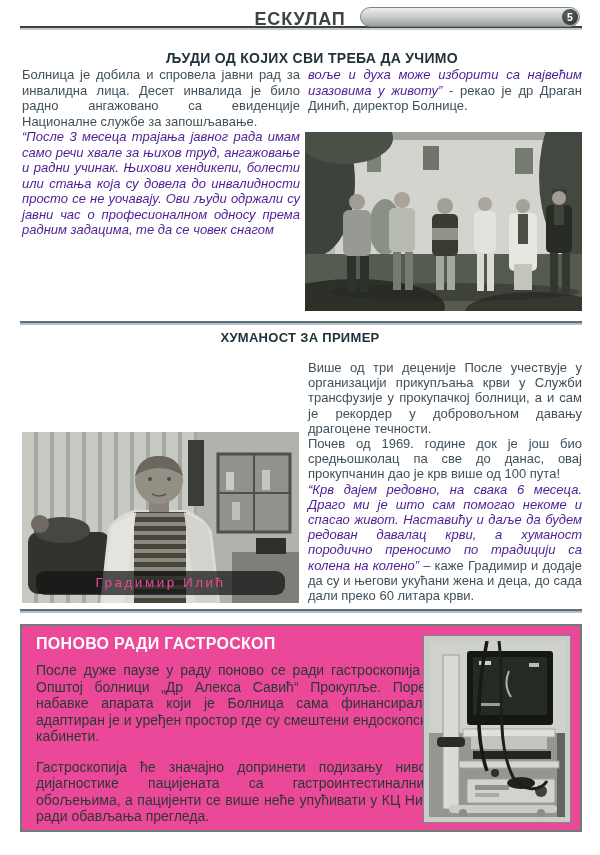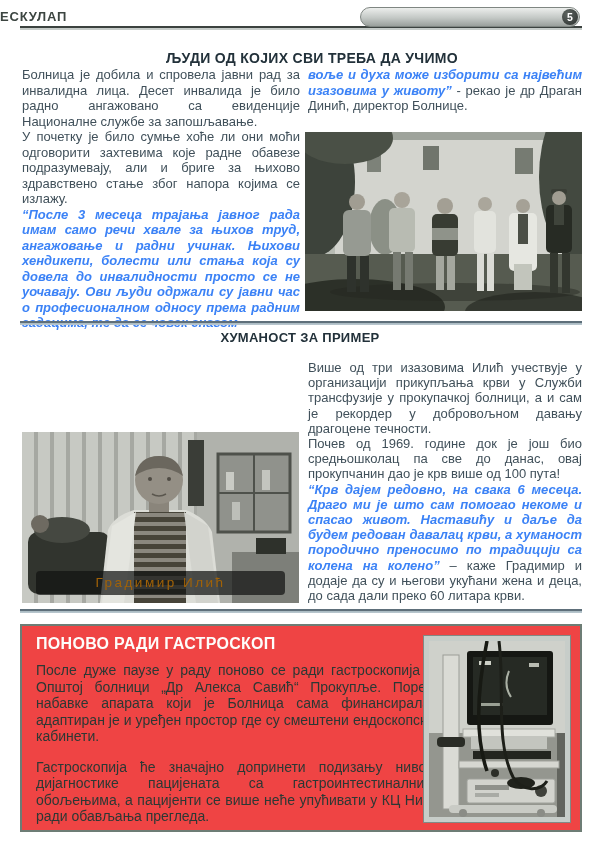--- a/index.html
+++ b/index.html
@@ -11,57 +11,57 @@
   
   .header-rule { position:absolute; left:20px; top:26px; width:562px; height:2px;
     background:#3b423f; box-shadow:0 2px 0 #c6ccc9; z-index:1; }
   .pill-left { position:absolute; left:22px; top:7px; width:196px; height:20px;
     border-radius:10px; background:linear-gradient(180deg,#e0e3e1 0%,#aab0ac 50%,#878d89 100%);
     z-index:2; }
   .pill-left-dark { position:absolute; left:0; top:0; height:20px; width:166px;
     border-radius:10px; background:linear-gradient(180deg,#747a76 0%,#484d4a 45%,#303533 100%);
     color:#ffffff; font-size:11.5px; font-weight:bold; line-height:20px; text-align:center;
     letter-spacing:0.2px; white-space:nowrap; }
-  .masthead { position:absolute; left:0; top:9px; width:100%; 
-    font-size:13px; font-weight:bold; color:#3c4541; letter-spacing:0.8px; z-index:2; }
+  .masthead { position:absolute; left:0; top:9px; width:100%; text-align:center;
+    font-size:18px; font-weight:bold; color:#3c4541; letter-spacing:0.8px; z-index:2; }
   .pill-right { position:absolute; left:360px; top:7px; width:220px; height:20px;
     border-radius:10px; box-sizing:border-box; border:1px solid #7f8682;
     background:linear-gradient(180deg,#eceeec 0%,#c3c8c5 55%,#9aa09c 100%); z-index:2; }
   .page-num-circle { position:absolute; right:1px; top:1px; width:16px; height:16px;
     border-radius:50%; background:radial-gradient(circle at 35% 30%,#5d6460,#2d3230);
     color:#ffffff; font-size:10.5px; font-weight:bold; text-align:center; line-height:16px; }
   
   h1.a1-title { position:absolute; left:0; top:38px; width:100%; margin:12px; text-align:center;
     font-size:14px; font-weight:bold; color:#22313a; letter-spacing:0.3px; }
   h2.a2-title { position:absolute; left:0; top:330px; width:100%; margin:0; text-align:center;
     font-size:13px; font-weight:bold; color:#22313a; letter-spacing:0.3px; }
   
   .col { position:absolute; text-align:justify; font-size:13px; line-height:15.5px;
     color:#40505a; }
   .col p { margin:0; }
-  .q { font-weight:bold; font-style:italic; color:#3b82f6; }
+  .q { font-weight:normal; font-style:italic; color:#4c1d95; }
   .a1-left  { left:22px;  top:67px;  width:278px; }
   .a1-right { left:308px; top:67px;  width:274px; }
   .a2-left  { left:22px;  top:360px; width:278px; }
   .a2-right { left:308px; top:360px; width:274px; line-height:15.2px; }
   
   .divider { position:absolute; left:20px; width:562px; height:4px; z-index:3;
     background:linear-gradient(180deg,#5e6f7a 0%,#5e6f7a 45%,#a9bac2 55%,#bcc9d0 100%); }
   .divider-1 { top:321px; } .divider-2 { top:609px; }
   
   .photo { position:absolute; overflow:hidden; }
   .photo svg { display:block; width:100%; height:100%; }
   .photo-group    { left:305px; top:132px; width:277px; height:179px; }
   .photo-gradimir { left:22px;  top:432px; width:277px; height:171px; }
   .caption-bar { position:absolute; left:14px; right:14px; bottom:8px; height:24px;
-    border-radius:4px; background:rgba(18,20,18,0.72); color:#a16207;
+    border-radius:9px; background:rgba(18,20,18,0.72); color:#ec4899;
     font-size:13.5px; letter-spacing:2.5px; text-align:center; line-height:24px; }
   
   .gastro-box { position:absolute; left:20px; top:624px; width:562px; height:208px;
-    box-sizing:border-box; background:#ef4444; border:2px solid #6d7d75; }
+    box-sizing:border-box; background:#ec4899; border:2px solid #6d7d75; }
   .gastro-title { position:absolute; left:14px; top:9px; margin:0; font-size:16px;
     font-weight:bold; color:#fdfdfb; letter-spacing:0.3px; }
   .gastro-text { position:absolute; left:14px; top:36px; width:398px; font-size:14px;
     line-height:16.5px; text-align:justify; color:#2c3834; }
   .gastro-text p { margin:0; }
   .gastro-text p + p { margin-top:14px; }
   .photo-endoscope-frame { position:absolute; right:9px; top:9px; width:148px; height:188px;
     box-sizing:border-box; background:#c7cdc9; border:1px solid #828985; padding:5px; }
   .photo-endoscope { position:relative; width:136px; height:176px; overflow:hidden; }
   .photo-endoscope svg { display:block; width:100%; height:100%; }
@@ -74,21 +74,20 @@
   <div class="header-rule"></div>
   <div class="masthead">ЕСКУЛАП</div>
   <div class="pill-right">
     <span class="page-num-circle">5</span>
   </div>
 
   <h1 class="a1-title">ЉУДИ ОД КОЈИХ СВИ ТРЕБА ДА УЧИМО</h1>
 
   <div class="col a1-left">
     <p>Болница је добила и спровела јавни рад за инвалидна лица. Десет инвалида је било радно ангажовано са евиденције Националне службе за запошљавање.</p>
-    <p>У почетку је било сумње хоће ли они моћи одговорити захтевима које радне обавезе подразумевају, али и бриге за њихово здравствено стање због напора којима се излажу.</p>
     <p class="q">“После 3 месеца трајања јавног рада имам само речи хвале за њихов труд, ангажовање и радни учинак. Њихови хендикепи, болести или стања која су довела до инвалидности просто се не уочавају. Ови људи одржали су јавни час о професионалном односу према радним задацима, те да се човек снагом</p>
   </div>
 
   <div class="col a1-right">
     <p><span class="q">воље и духа може изборити са највећим изазовима у животу”</span><span> - рекао је др Драган Динић, директор Болнице.</span></p>
   </div>
 
   <div class="photo photo-group">
     <svg viewBox="0 0 277 179" preserveAspectRatio="none">
       <rect width="277" height="179" fill="#b7bbb3"></rect>
@@ -140,21 +139,21 @@
       <rect x="257" y="121" width="8" height="40" fill="#33372f"></rect>
     </svg>
   </div>
 
   <div class="divider divider-1"></div>
 
   <h2 class="a2-title">ХУМАНОСТ ЗА ПРИМЕР</h2>
 
 
   <div class="col a2-right">
-    <p>Више од три изазовима Илић учествује у организацији прикупљања крви у Служби трансфузије у прокупачкој болници, а и сам је рекордер у добровољном давању драгоцене течности.</p>
+    <p>Више од три деценије После учествује у организацији прикупљања крви у Служби трансфузије у прокупачкој болници, а и сам је рекордер у добровољном давању драгоцене течности.</p>
     <p>Почев од 1969. године док је још био средњошколац па све до данас, овај прокупчанин дао је крв више од 100 пута!</p>
     <p><span class="q">“Крв дајем редовно, на свака 6 месеца. Драго ми је што сам помогао некоме и спасао живот. Наставићу и даље да будем редован давалац крви, а хуманост породично преносимо по традицији са колена на колено”</span><span> – каже Градимир и додаје да су и његови укућани жена и деца, до сада дали преко 60 литара крви.</span></p>
   </div>
 
   <div class="photo photo-gradimir">
     <svg viewBox="0 0 277 171" preserveAspectRatio="none">
       <defs>
         <pattern id="blinds" width="16" height="171" patternUnits="userSpaceOnUse">
           <rect width="16" height="171" fill="#c7c9c3"></rect>
           <rect x="12" width="4" height="171" fill="#a6a8a2"></rect>

